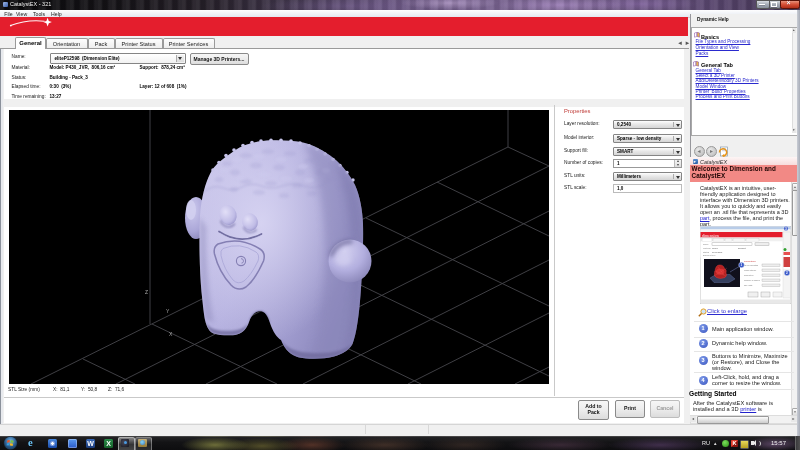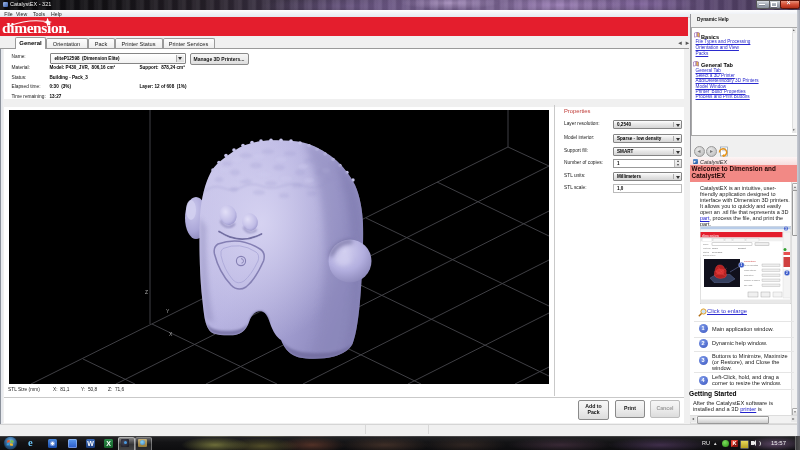--- a/index.html
+++ b/index.html
@@ -33,21 +33,20 @@
 <div class="abs" style="left:779.5px;top:0;width:18px;height:7px;background:linear-gradient(#e8937c,#d9533a 45%,#b02d18);border:0.5px solid #5a1208;border-radius:0 0 2.5px 2.5px;"></div>
 <div class="abs" style="left:779.5px;top:0;width:18px;height:7px;color:#fff;font-size:7px;font-weight:bold;line-height:6px;text-align:center;text-shadow:0 0 1px #801510;">×</div>
 
 <div class="abs" style="left:0;top:9.5px;width:797px;height:7px;background:linear-gradient(#fdfdfe,#eef1f6 60%,#e4e8ef);border-bottom:1px solid #d0d0d0;"></div>
 <div class="abs" style="left:4.3px;top:10.5px;font-size:5.2px;color:#222;">File</div>
 <div class="abs" style="left:16px;top:10.5px;font-size:5.2px;color:#222;">View</div>
 <div class="abs" style="left:33px;top:10.5px;font-size:5.2px;color:#222;">Tools</div>
 <div class="abs" style="left:51px;top:10.5px;font-size:5.2px;color:#222;">Help</div>
 
 <div class="abs" style="left:0;top:17px;width:688px;height:18.5px;background:#e41e2d;"></div>
-<div class="abs" style="left:2px;top:18.5px;width:120px;height:17px;color:#fff;font-family:'Liberation Serif',serif;font-weight:bold;font-size:15.5px;letter-spacing:-0.4px;line-height:17px;">dimension<span style="font-size:12px;">.</span></div>
 <svg class="abs" style="left:0;top:17px;" width="70" height="12" viewBox="0 0 70 12">
  <path d="M 10.5 8.5 Q 27 2.2 44.5 4.2" fill="none" stroke="#fff" stroke-width="1.1" opacity="0.95"></path>
  <circle cx="10.8" cy="8.6" r="0.9" fill="#fff"></circle>
  <path d="M 47.6 0.8 L 48.8 3.9 L 51.9 5.1 L 48.8 6.3 L 47.6 9.4 L 46.4 6.3 L 43.3 5.1 L 46.4 3.9 Z" fill="#fff"></path>
       <circle cx="47.6" cy="5.1" r="1.1" fill="#fff"></circle>
 </svg>
 
 <div class="abs" style="left:0;top:35.5px;width:689px;height:13px;background:#f0f0f0;"></div>
 <div class="abs" style="left:45.5px;top:38px;width:40px;height:10px;background:linear-gradient(#fdfdfd,#ececec);border:1px solid #9a9a9a;border-bottom:none;border-radius:2px 2px 0 0;text-align:center;font-size:5.6px;color:#222;line-height:10px;">Orientation</div>
 <div class="abs" style="left:87.5px;top:38px;width:25px;height:10px;background:linear-gradient(#fdfdfd,#ececec);border:1px solid #9a9a9a;border-bottom:none;border-radius:2px 2px 0 0;text-align:center;font-size:5.6px;color:#222;line-height:10px;">Pack</div>

